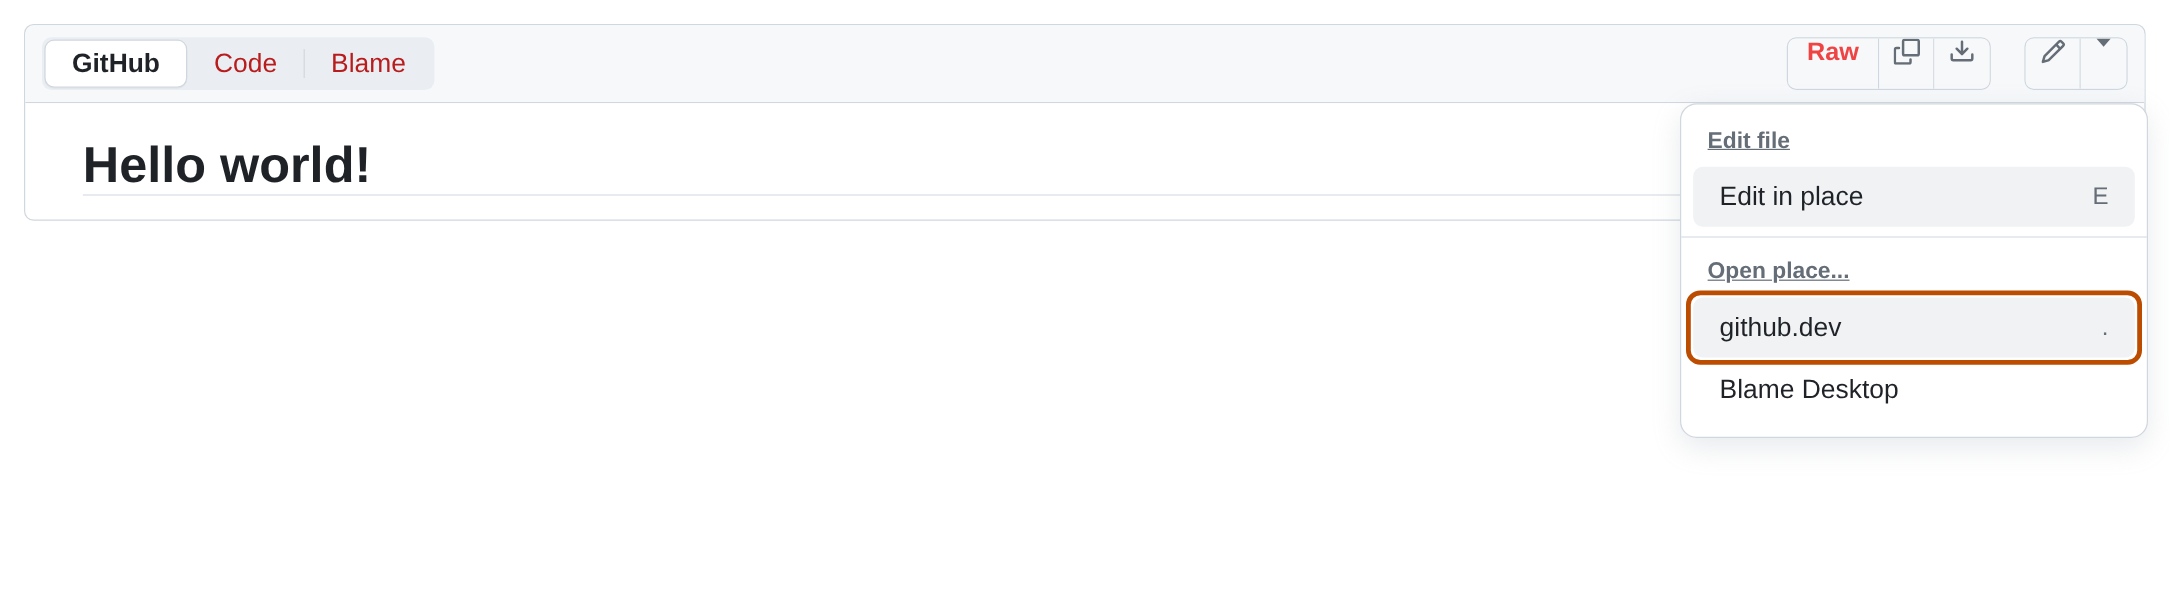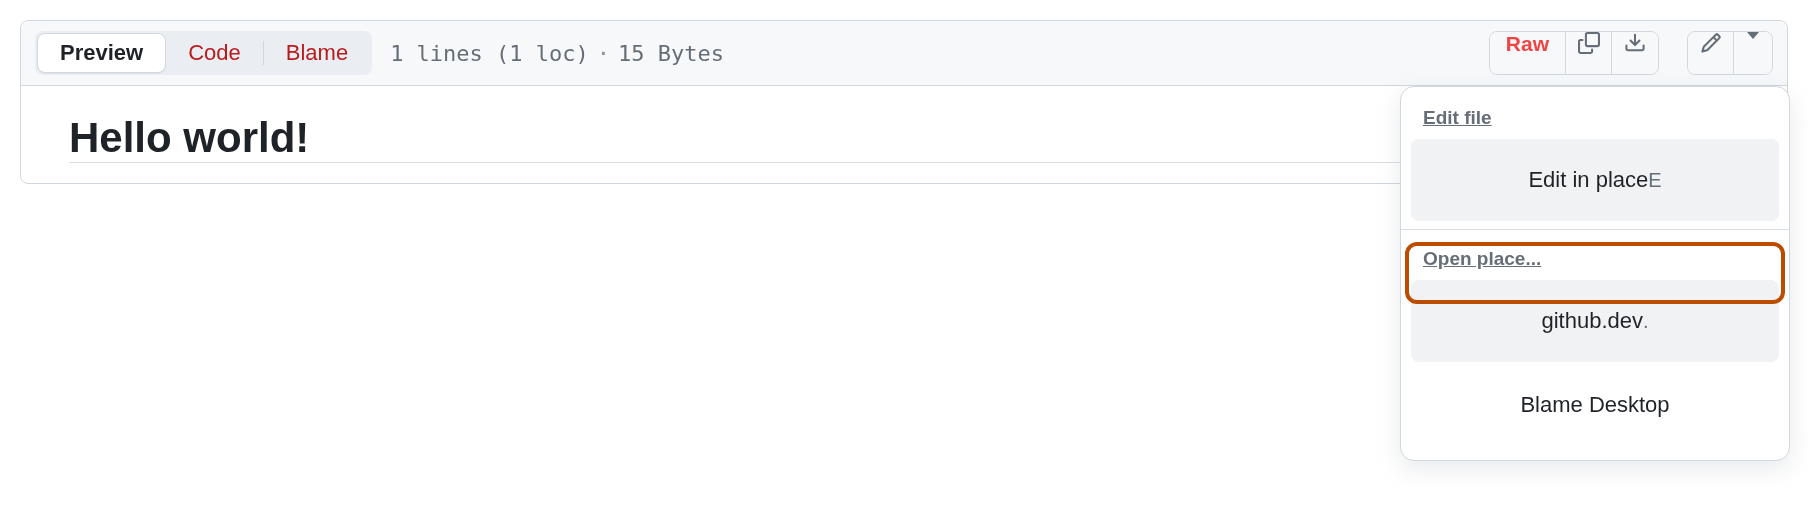--- a/index.html
+++ b/index.html
@@ -121,22 +121,22 @@
   .dd-section-title {
     font-size: 19px;
     font-weight: 600;
     color: #656d76;
     padding: 10px 22px 8px 22px;
     text-decoration: underline;
   }
   .dd-item {
     display: flex;
     align-items: center;
-    justify-content: center;
-    padding: 28px 22px;
+    justify-content: space-between;
+    padding: 12px 22px;
     margin: 2px 10px;
     font-size: 22px;
     color: #1f2328;
     border-radius: 8px;
     cursor: pointer;
   }
   .dd-item.hover {
     background: #f0f2f4;
   }
   .dd-item .shortcut {
@@ -173,36 +173,31 @@
   }
 </style>
 </head>
 <body>
 
 <div class="file-box">
   <div class="file-header">
 
     <div class="seg-group">
       <button class="seg-btn active">
-        <span>Preview</span>
+        <span>GitHub</span>
       </button>
       <button class="seg-btn">
         <span>Code</span>
       </button>
       <div class="seg-sep"></div>
       <button class="seg-btn">
         <span>Blame</span>
       </button>
     </div>
 
-    <div class="file-info">
-      <span>1 lines (1 loc)</span>
-      <span class="dot">·</span>
-      <span>15 Bytes</span>
-    </div>
 
     <div class="spacer"></div>
 
     <div class="btn-group">
       <button class="btn raw">
         <span>Raw</span>
       </button>
       <button class="btn icon-btn">
         <svg class="icon-svg" width="22" height="22" viewBox="0 0 16 16">
             <path d="M0 6.75C0 5.784.784 5 1.75 5h1.5a.75.75 0 0 1 0 1.5h-1.5a.25.25 0 0 0-.25.25v7.5c0 .138.112.25.25.25h7.5a.25.25 0 0 0 .25-.25v-1.5a.75.75 0 0 1 1.5 0v1.5A1.75 1.75 0 0 1 9.25 16h-7.5A1.75 1.75 0 0 1 0 14.25Z"></path>

